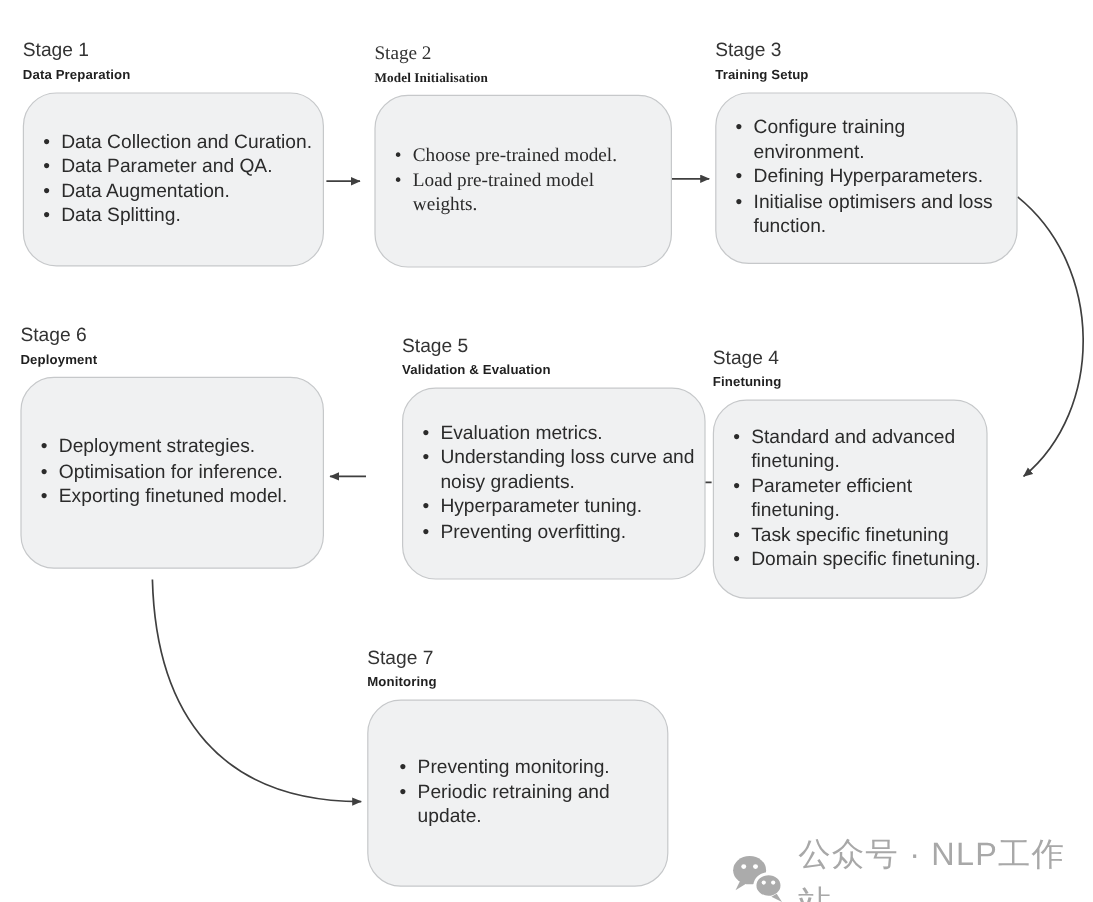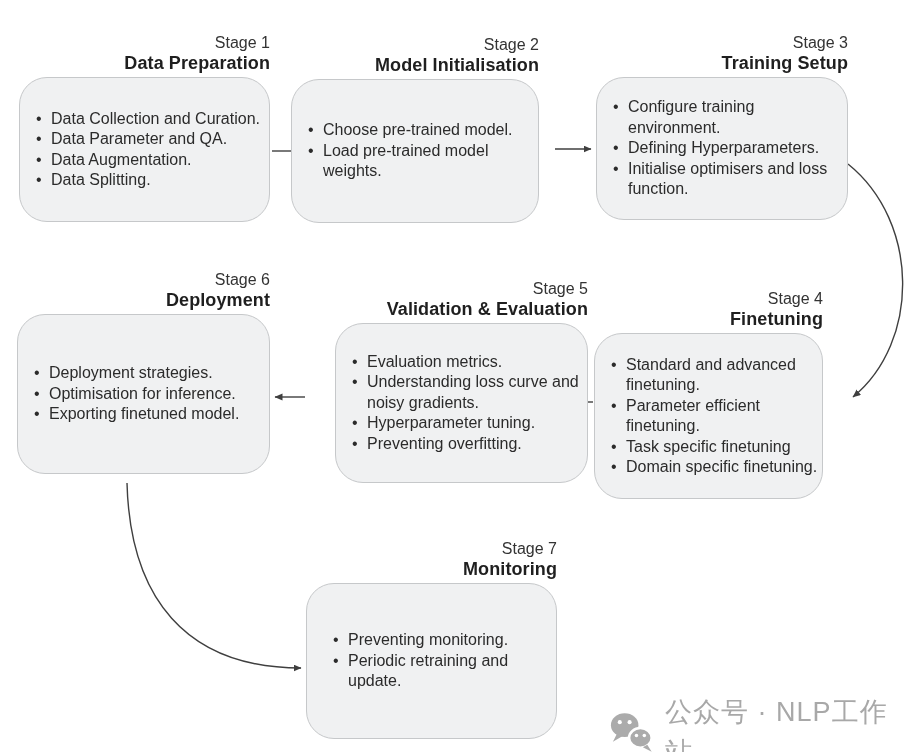--- a/index.html
+++ b/index.html
@@ -4,23 +4,23 @@
 <style>
   html,body{margin:0;padding:0;}
   body{
     width:911px;height:752px;background:#ffffff;
     font-family:"Liberation Sans", sans-serif;
     -webkit-font-smoothing:antialiased;
   }
   .canvas{position:relative;width:911px;height:752px;overflow:hidden;background:#ffffff;}
   .arrows-layer{position:absolute;left:0;top:0;width:911px;height:752px;pointer-events:none;}
   .stage{position:absolute;}
-  .stage-header{text-align:right;color:#2e2e2e;margin-bottom:3px;}
+  .stage-header{text-align:left;color:#2e2e2e;margin-bottom:3px;}
   .stage-name{font-size:16px;line-height:21px;color:#333333;}
-  .stage-title{font-size:18px;line-height:21px;font-weight:bold;color:#1f1f1f;letter-spacing:0.1px;}
+  .stage-title{font-size:11px;line-height:21px;font-weight:bold;color:#1f1f1f;letter-spacing:0.1px;}
   .box{
     background:#f0f1f2;
     border:1px solid #c6c8ca;
     border-radius:28px;
     box-sizing:border-box;
     display:flex;align-items:center;
     padding:8px 8px 8px 16px;
   }
   .bullet-list{list-style:none;margin:0;padding:0;}
   .bullet-item{display:flex;font-size:16px;line-height:20.5px;color:#2b2b2b;}
@@ -74,21 +74,21 @@
           <span class="item-text">Data Augmentation.</span>
         </li>
           <li class="bullet-item">
           <span class="bullet-char">•</span>
           <span class="item-text">Data Splitting.</span>
         </li>
         </ul>
     </div>
   </div>
 
-  <div class="stage" style="left:291px;top:34px;width:248px;">
+  <div class="stage" style="left:312px;top:34px;width:248px;font-family:Liberation Serif, serif;">
     <div class="stage-header">
       <div class="stage-name">Stage 2</div>
       <div class="stage-title">Model Initialisation</div>
     </div>
     <div class="box" style="height:144px;">
       <ul class="bullet-list">
           <li class="bullet-item">
           <span class="bullet-char">•</span>
           <span class="item-text">Choose pre-trained model.</span>
         </li>

